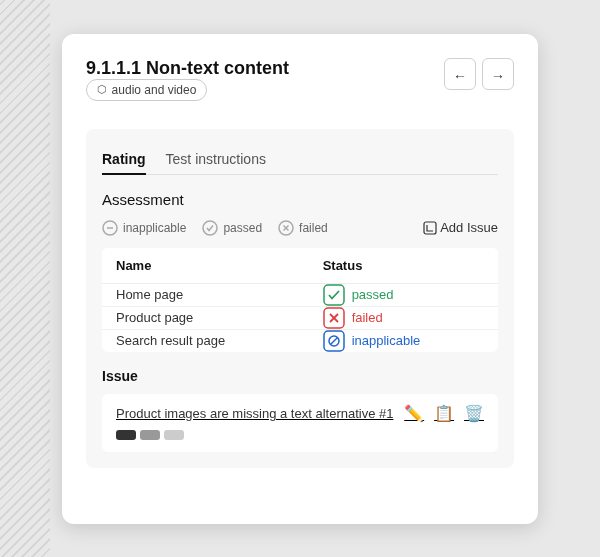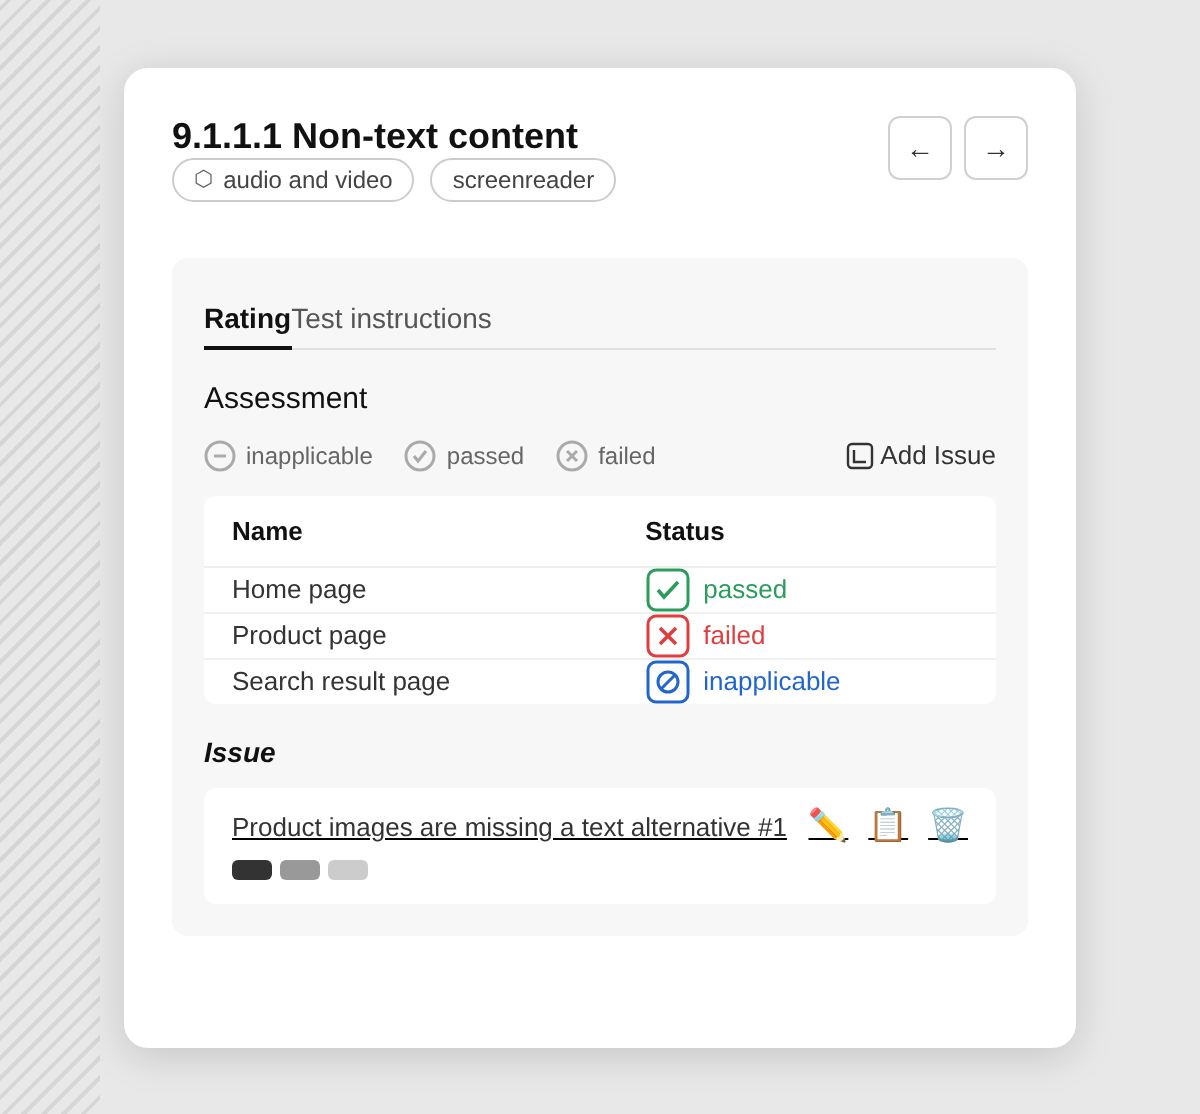--- a/index.html
+++ b/index.html
@@ -96,20 +96,21 @@
     }
 
     .inner-panel {
       background: #f7f7f7;
       border-radius: 8px;
       padding: 16px;
     }
 
     .tabs {
       display: flex;
+      gap: 20px;
       border-bottom: 1px solid #e0e0e0;
       margin-bottom: 16px;
     }
 
     .tab {
       padding: 6px 0;
       font-size: 14px;
       cursor: pointer;
       color: #555;
       border-bottom: 2px solid transparent;
@@ -206,21 +207,20 @@
 
     .issue-section {
       margin-top: 16px;
     }
 
     .issue-title {
       font-size: 14px;
       font-weight: 600;
       color: #111;
       margin-bottom: 10px;
-      font-style: italic;
     }
 
     .issue-item {
       background: #fff;
       border-radius: 6px;
       padding: 12px 14px;
     }
 
     .issue-item-header {
       display: flex;
@@ -275,23 +275,20 @@
 
 <div class="card">
 
   <div class="card-header">
     <div>
       <h1 class="card-title">9.1.1.1 Non-text content</h1>
       <div class="tags">
         <div class="tag">
           <span class="tag-icon">⬡</span>
           <span>audio and video</span>
-        </div>
-        <div class="tag">
-          <span>screenreader</span>
         </div>
       </div>
     </div>
     <div class="nav-buttons">
       <button class="nav-btn">←</button>
       <button class="nav-btn">→</button>
     </div>
   </div>
 
   <div class="inner-panel">

